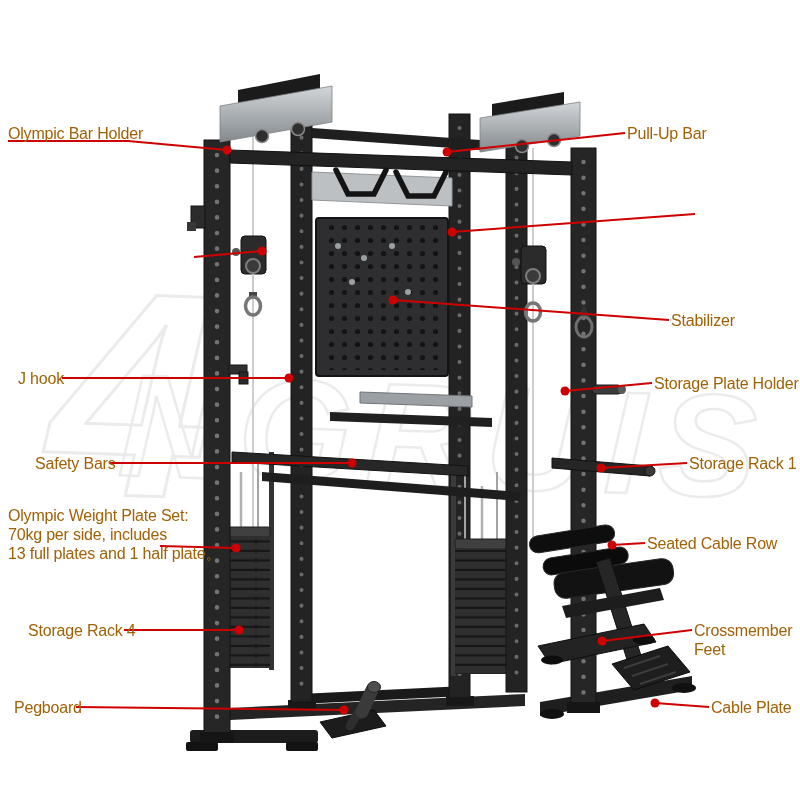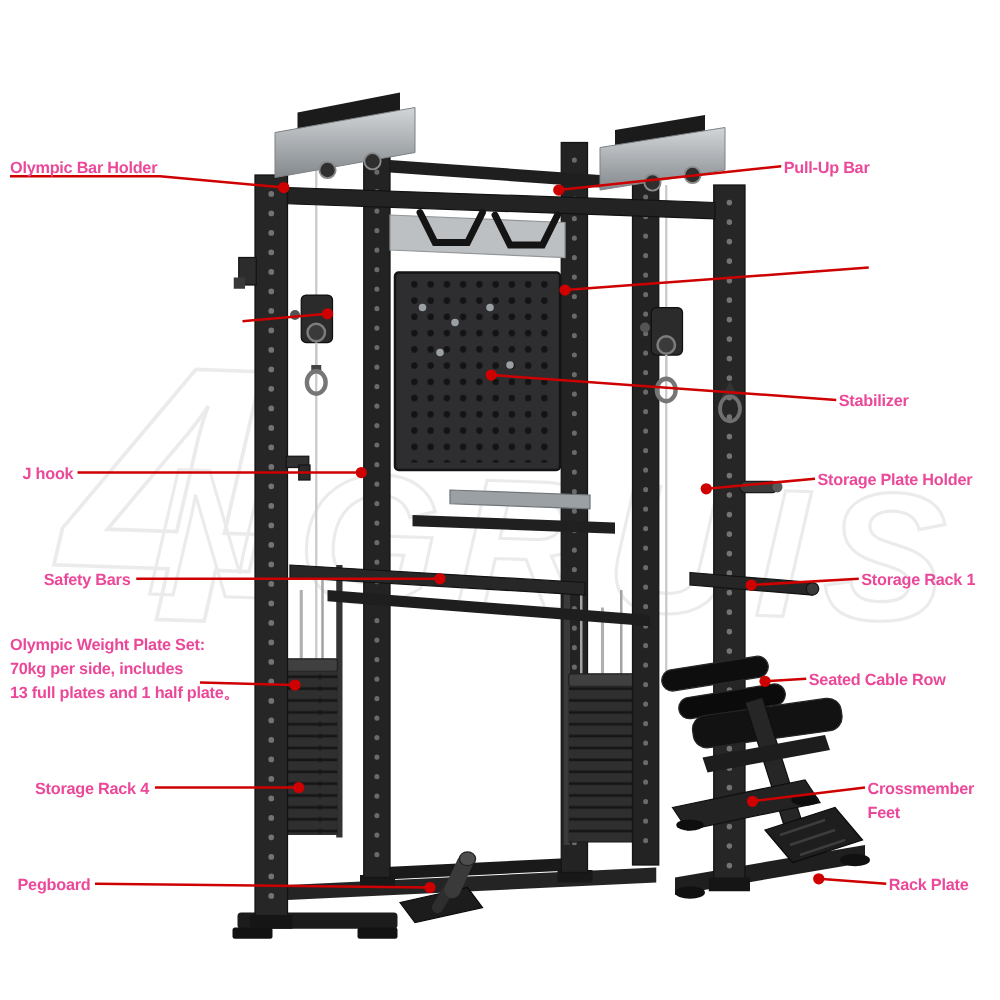--- a/index.html
+++ b/index.html
@@ -16,22 +16,22 @@
   }
   .wm-glyph{left:50px;top:258px;font-size:292px;-webkit-text-stroke-width:3px;}
   .wm-text{left:120px;top:362px;font-size:146px;letter-spacing:14px;}
   
   .machine,.overlay{position:absolute;left:0;top:0;width:800px;height:800px;}
   .overlay{pointer-events:none;}
   .callout-lines{stroke:var(--accent,#cf0000);stroke-width:2;fill:none;}
   .callout-dots{fill:var(--accent,#cf0000);}
   
   .callout{
-    position:absolute;font-size:13px;line-height:19px;font-weight:bold;
-    color:#ec4899;white-space:pre-line;letter-spacing:-.2px;
+    position:absolute;font-size:16px;line-height:19px;font-weight:normal;
+    color:#a16207;white-space:pre-line;letter-spacing:-.2px;
   }
 </style>
 </head>
 <body>
 
 <div class="stage">
 
   <div class="watermark">
     <span class="wm-glyph">4</span>
     <span class="wm-text">NGRUIS</span>
@@ -259,14 +259,14 @@
 13 full plates and 1 half plate。</div>
   <div class="callout" style="left:28px;top:621px">Storage Rack 4</div>
   <div class="callout" style="left:14px;top:698px">Pegboard</div>
 
   <div class="callout" style="left:627px;top:124px">Pull-Up Bar</div>
   <div class="callout" style="left:671px;top:311px">Stabilizer</div>
   <div class="callout" style="left:654px;top:374px">Storage Plate Holder</div>
   <div class="callout" style="left:689px;top:454px">Storage Rack 1</div>
   <div class="callout" style="left:647px;top:534px">Seated Cable Row</div>
   <div class="callout" style="left:694px;top:621px">Crossmember Feet</div>
-  <div class="callout" style="left:711px;top:698px">Rack Plate</div>
+  <div class="callout" style="left:711px;top:698px">Cable Plate</div>
 </div>
 
 </body></html>

